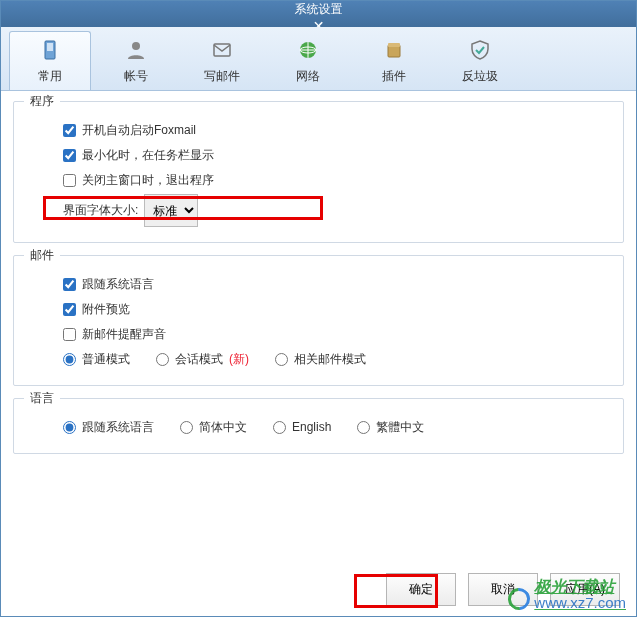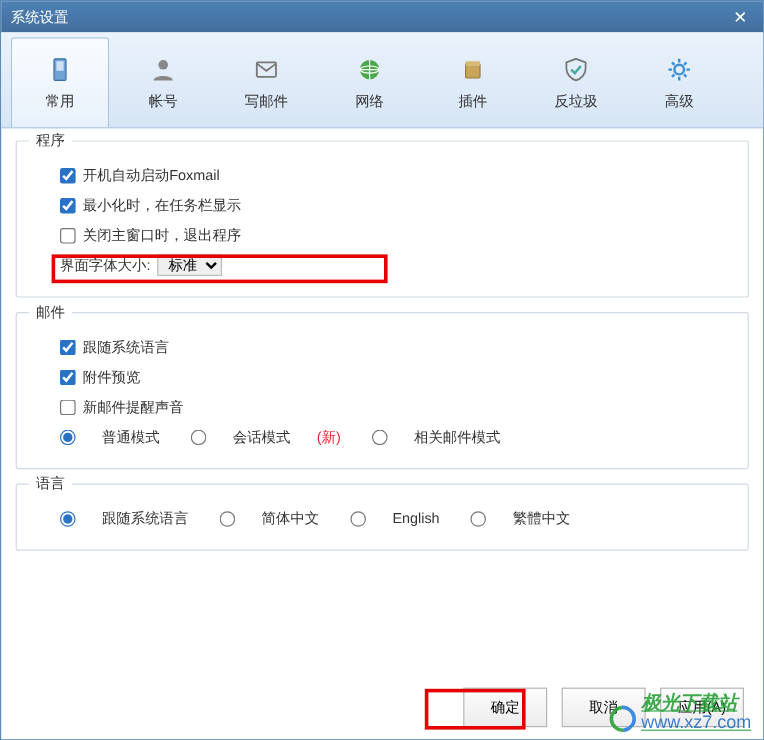--- a/index.html
+++ b/index.html
@@ -1,43 +1,43 @@
 <!DOCTYPE html>
 <html><head>
 <meta charset="utf-8">
 <style>
 * { box-sizing: border-box; margin: 0; padding: 0; font-family: "Microsoft YaHei", "SimSun", sans-serif; }
 body { background: #fff; width: 637px; height: 617px; overflow: hidden; }
 
 .window { width: 637px; height: 617px; border: 1px solid #5a8bb8; background: #fff; display: flex; flex-direction: column; }
 
-.titlebar { height: 26px; background: linear-gradient(#4f81b5, #416e9c); display: flex; align-items: center; padding: 0 8px; color: #fff; font-size: 12px; }
+.titlebar { height: 26px; background: linear-gradient(#4f81b5, #416e9c); display: flex; align-items: center; padding: 0 8px; color: #fff; font-size: 12px; flex-direction: column; }
 .titlebar .title { flex: 1; }
 .titlebar .close { width: 22px; height: 18px; display: flex; align-items: center; justify-content: center; cursor: pointer; font-size: 14px; }
 
-.toolbar { height: 80px; background: linear-gradient(#eaf2fb, #d6e5f5); border-bottom: 1px solid #a9c3de; display: flex; padding: 2px 6px 0 6px; }
+.toolbar { height: 64px; background: linear-gradient(#eaf2fb, #d6e5f5); border-bottom: 1px solid #a9c3de; display: flex; padding: 2px 6px 0 6px; }
 .tab { width: 82px; display: flex; flex-direction: column; align-items: center; justify-content: center; font-size: 12px; color: #333; cursor: pointer; border: 1px solid transparent; border-bottom: none; margin: 2px 2px 0 2px; gap:4px;}
 .tab.active { background: linear-gradient(#f9fcff, #e8f1fb); border-color: #a9c3de; border-radius: 3px 3px 0 0; }
 .tab-icon { width: 24px; height: 24px; display: flex; align-items: center; justify-content: center; }
 .tab-label { margin-top: 2px; }
 
 .content { flex: 1; padding: 10px 12px 4px 12px; font-size: 12px; color: #333; overflow: hidden; position: relative;}
 
-.group { border: 1px solid #d0d9e4; border-radius: 2px; margin-bottom: 12px; position: relative; padding: 14px 10px 12px 36px; }
+.group { border: 1px solid #d0d9e4; border-radius: 2px; margin-bottom: 12px; position: relative; padding: 14px 10px 12px 49px; }
 .group-title { position: absolute; top: -9px; left: 10px; background: #fff; padding: 0 6px; font-size: 12px; color: #333; }
 
 .row { display: flex; align-items: center; min-height: 22px; margin: 3px 0; gap: 6px; }
 .checkbox, .radio { width: 13px; height: 13px; accent-color: #2a72c4; cursor: pointer;}
 .label { cursor: default; }
 .red-hint { color: #e23; }
 
-.font-row select { font-size: 12px; height: 18px; border:1px solid #bbb; padding:0 4px;}
+.font-row select { font-size: 12px; height: 33px; border:1px solid #bbb; padding:0 4px;}
 
 .radio-row { gap: 26px; }
-.radio-item { display: flex; align-items: center; gap: 22px; }
+.radio-item { display: flex; align-items: center; gap: 6px; }
 
 .hl-red { position:absolute; border:3px solid #e60000; pointer-events:none; }
 
 .footer { height: 48px; display: flex; align-items: center; justify-content: flex-end; padding: 0 16px 6px 16px; gap: 12px; position: relative; }
 .btn { min-width: 70px; height: 33px; font-size: 12px; border: 1px solid #b5b5b5; background: linear-gradient(#fdfdfd, #ececec); cursor: pointer; padding: 0 12px; }
 
 .watermark { position:absolute; right:10px; bottom:6px; font-size:16px; color:#2aa13a; font-style:italic; font-weight:bold; pointer-events:none; display:flex; align-items:flex-end; gap:4px; opacity:0.9;text-decoration:underline;}
 .watermark .url{font-size:15px; color:#2a72c4; font-style:normal; font-weight:normal;}
 .wm-icon{width:22px;height:22px;border:3px solid #2aa13a;border-radius:50%;border-top-color:#2a7fe0;border-right-color:#2a7fe0;transform:rotate(40deg);}
 </style>
@@ -98,31 +98,20 @@
       <span class="tab-label">插件</span>
     </div>
     <div class="tab">
       <span class="tab-icon">
           <svg width="22" height="22">
             <path d="M11 2l8 3v5c0 5-4 9-8 10-4-1-8-5-8-10V5z" fill="none" stroke="#777" stroke-width="1.5"></path>
             <path d="M7 11l3 3 5-6" fill="none" stroke="#4a9" stroke-width="2"></path>
           </svg>
         </span>
       <span class="tab-label">反垃圾</span>
-    </div>
-    <div class="tab">
-      <span class="tab-icon">
-          <svg width="22" height="22">
-            <circle cx="11" cy="11" r="4" fill="none" stroke="#3a8fd6" stroke-width="2"></circle>
-            <g stroke="#3a8fd6" stroke-width="2">
-              <path d="M11 2v3M11 17v3M2 11h3M17 11h3M5 5l2 2M15 15l2 2M17 5l-2 2M7 15l-2 2"></path>
-            </g>
-          </svg>
-        </span>
-      <span class="tab-label">高级</span>
     </div>
   </div>
 
   <div class="content">
 
     <div class="group">
       <span class="group-title">程序</span>
       <div class="row">
           <input type="checkbox" class="checkbox" checked="" style="">
           <span class="label">开机自动启动Foxmail</span>

